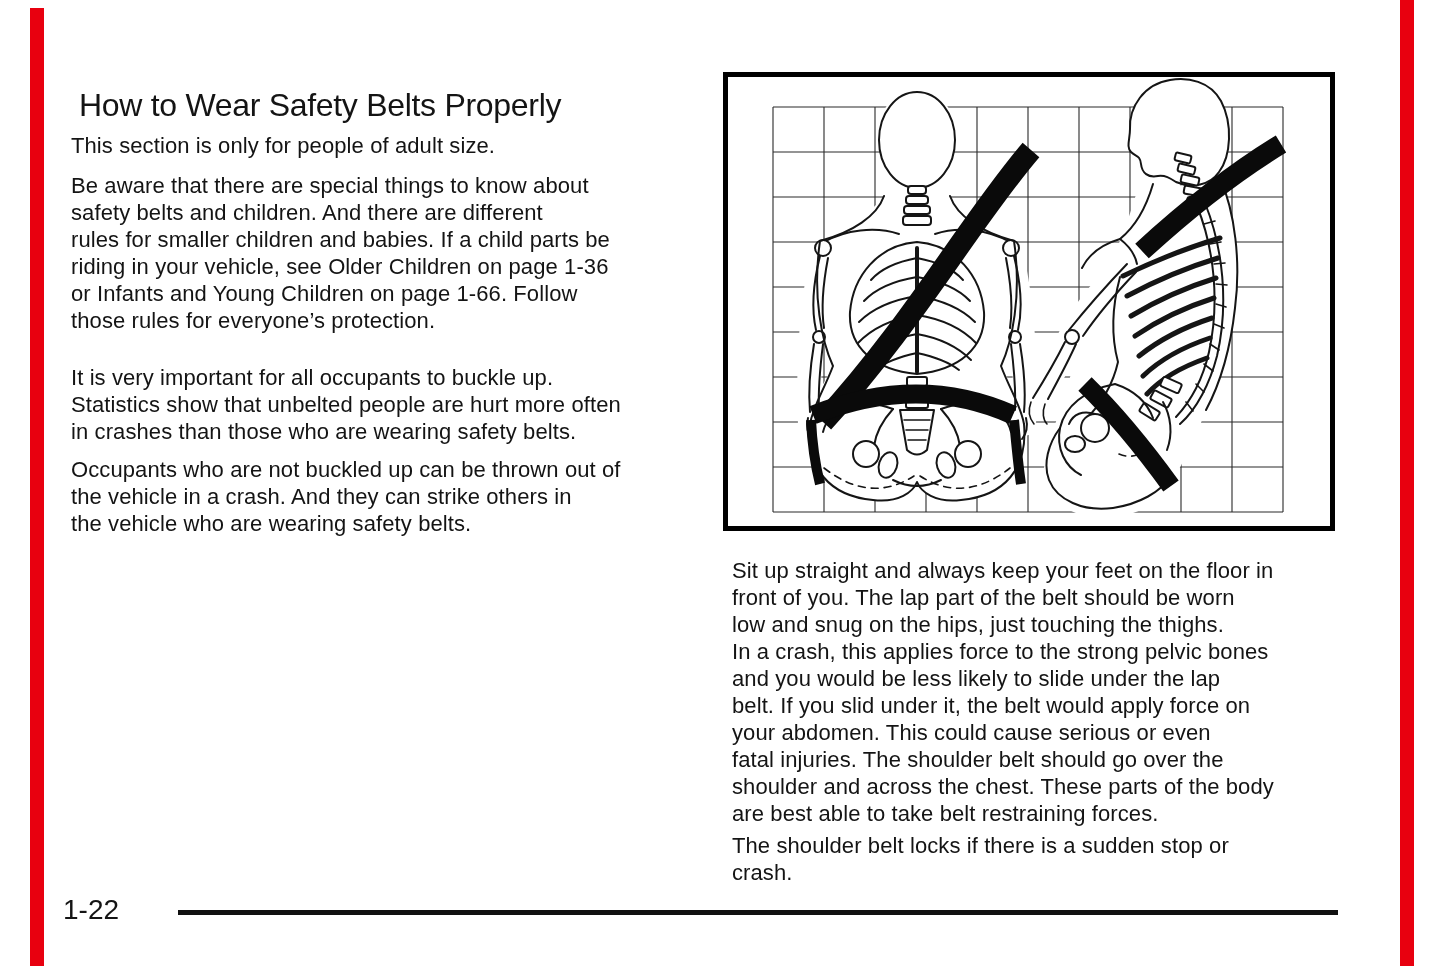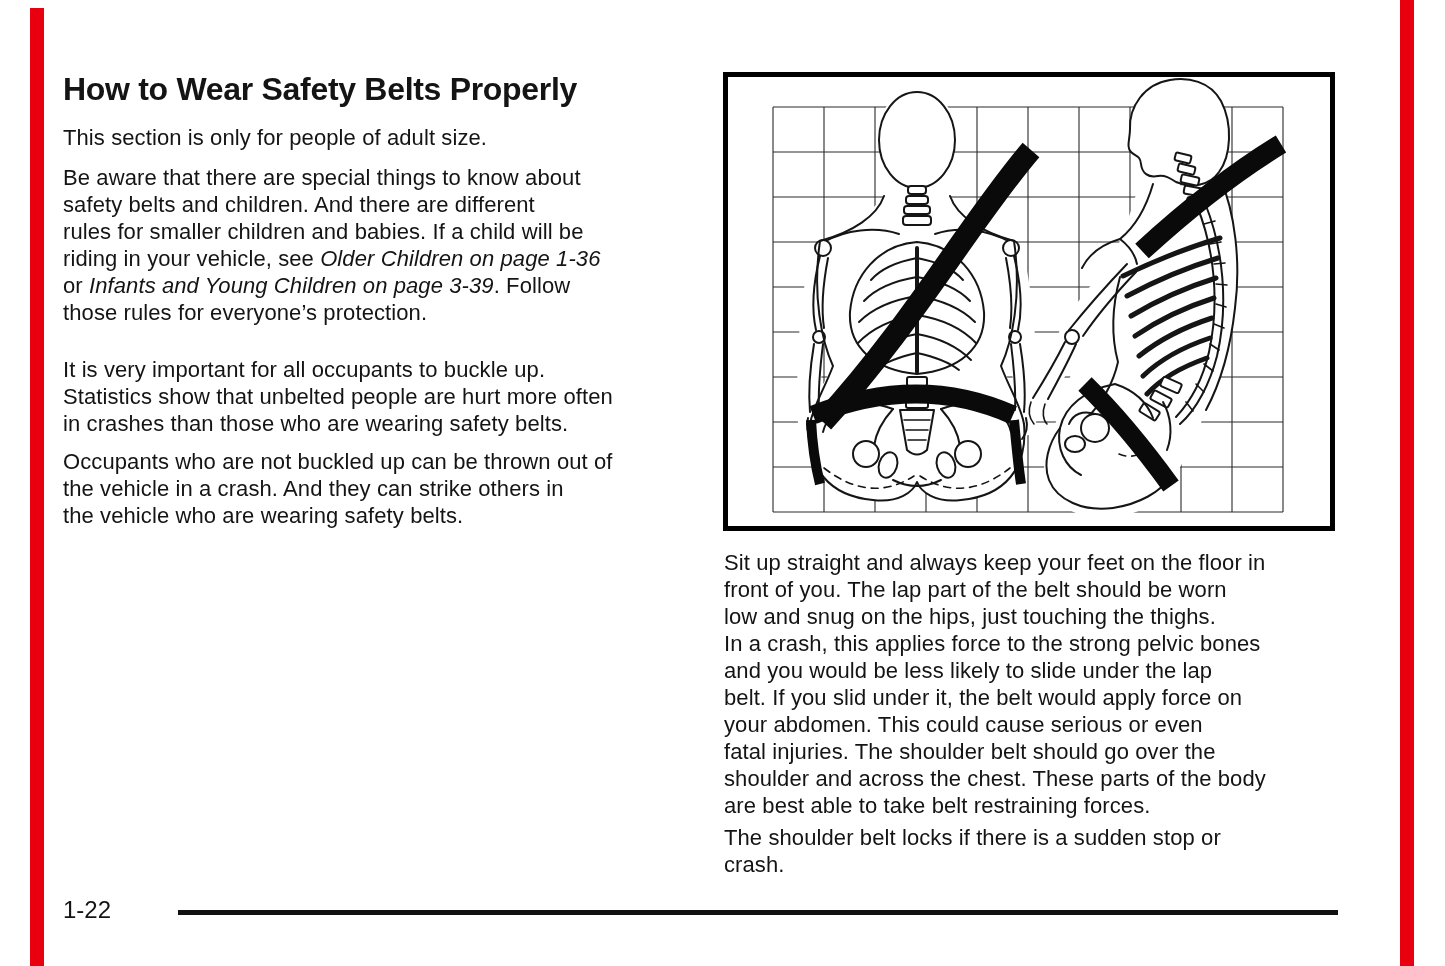--- a/index.html
+++ b/index.html
@@ -1,29 +1,29 @@
 <!DOCTYPE html>
 <html><head>
 <meta charset="utf-8">
 <style>
   html,body{margin:0;padding:0;background:#fff;}
   .page{position:relative;width:1445px;height:966px;background:#fff;overflow:hidden;
         font-family:"Liberation Sans",sans-serif;color:#141414;}
   .edge-bar{position:absolute;width:14px;}
   .edge-bar.left{left:30px;top:8px;height:958px;}
   .edge-bar.right{left:1400px;top:0;height:966px;}
-  h1.doc-heading{position:absolute;left:63px;top:71px;margin:0;font-size:32px;line-height:36px;
-      font-weight:700;letter-spacing:-0.3px;white-space:nowrap;}
-  p.doc{position:absolute;left:63px;margin:0;font-size:22px;line-height:27px;
+  h1.doc-heading{position:absolute;left:63px;top:71px;margin:16px;font-size:32px;line-height:36px;
+      font-weight:400;letter-spacing:-0.3px;white-space:nowrap;}
+  p.doc{position:absolute;left:63px;margin:8px;font-size:22px;line-height:27px;
       white-space:pre-line;width:660px;letter-spacing:0.1px;}
   p.doc.right{left:724px;width:680px;}
-  .it{font-style:italic;}
+  .it{}
   .figure-box{position:absolute;left:723px;top:72px;width:612px;height:459px;}
   .figure-box svg{display:block;width:612px;height:459px;}
-  .page-number{position:absolute;left:63px;top:896px;font-size:24px;line-height:27px;}
+  .page-number{position:absolute;left:63px;top:896px;font-size:28px;line-height:27px;}
   .footer-rule{position:absolute;left:178px;top:910px;width:1160px;height:5px;background:#111;}
   
   .oln{fill:none;stroke:#151515;stroke-width:2;stroke-linecap:round;stroke-linejoin:round;}
   .oln .wfill{fill:#fff;}
   .thin{stroke-width:1.6;}
   .thick{stroke-width:4;}
   .rib{stroke-width:5;stroke-linecap:round;}
   .dash{stroke-dasharray:7 6;}
   .belt{fill:none;stroke:#0a0a0a;stroke-linecap:butt;}
   .silh{fill:#fff;stroke:none;}
@@ -36,23 +36,23 @@
 <div class="page">
 
   <div class="edge-bar left" style="background: rgb(232, 0, 15);"></div>
   <div class="edge-bar right" style="background: rgb(232, 0, 15);"></div>
 
   <h1 class="doc-heading">How to Wear Safety Belts Properly</h1>
 
   <p class="doc" style="top:124px">This section is only for people of adult size.</p>
   <p class="doc" style="top:164px"><span>Be aware that there are special things to know about
 safety belts and children. And there are different
-rules for smaller children and babies. If a child will be
+rules for smaller children and babies. If a child parts be
 riding in your vehicle, see </span><span class="it">Older Children on page 1-36</span><span>
-or </span><span class="it">Infants and Young Children on page 3-39</span><span>. Follow
+or </span><span class="it">Infants and Young Children on page 1-66</span><span>. Follow
 those rules for everyone’s protection.</span></p>
   <p class="doc" style="top:356px">It is very important for all occupants to buckle up.
 Statistics show that unbelted people are hurt more often
 in crashes than those who are wearing safety belts.</p>
   <p class="doc" style="top:448px">Occupants who are not buckled up can be thrown out of
 the vehicle in a crash. And they can strike others in
 the vehicle who are wearing safety belts.</p>
 
   <div class="figure-box">
     <svg viewBox="0 0 612 459" xmlns="http://www.w3.org/2000/svg">

